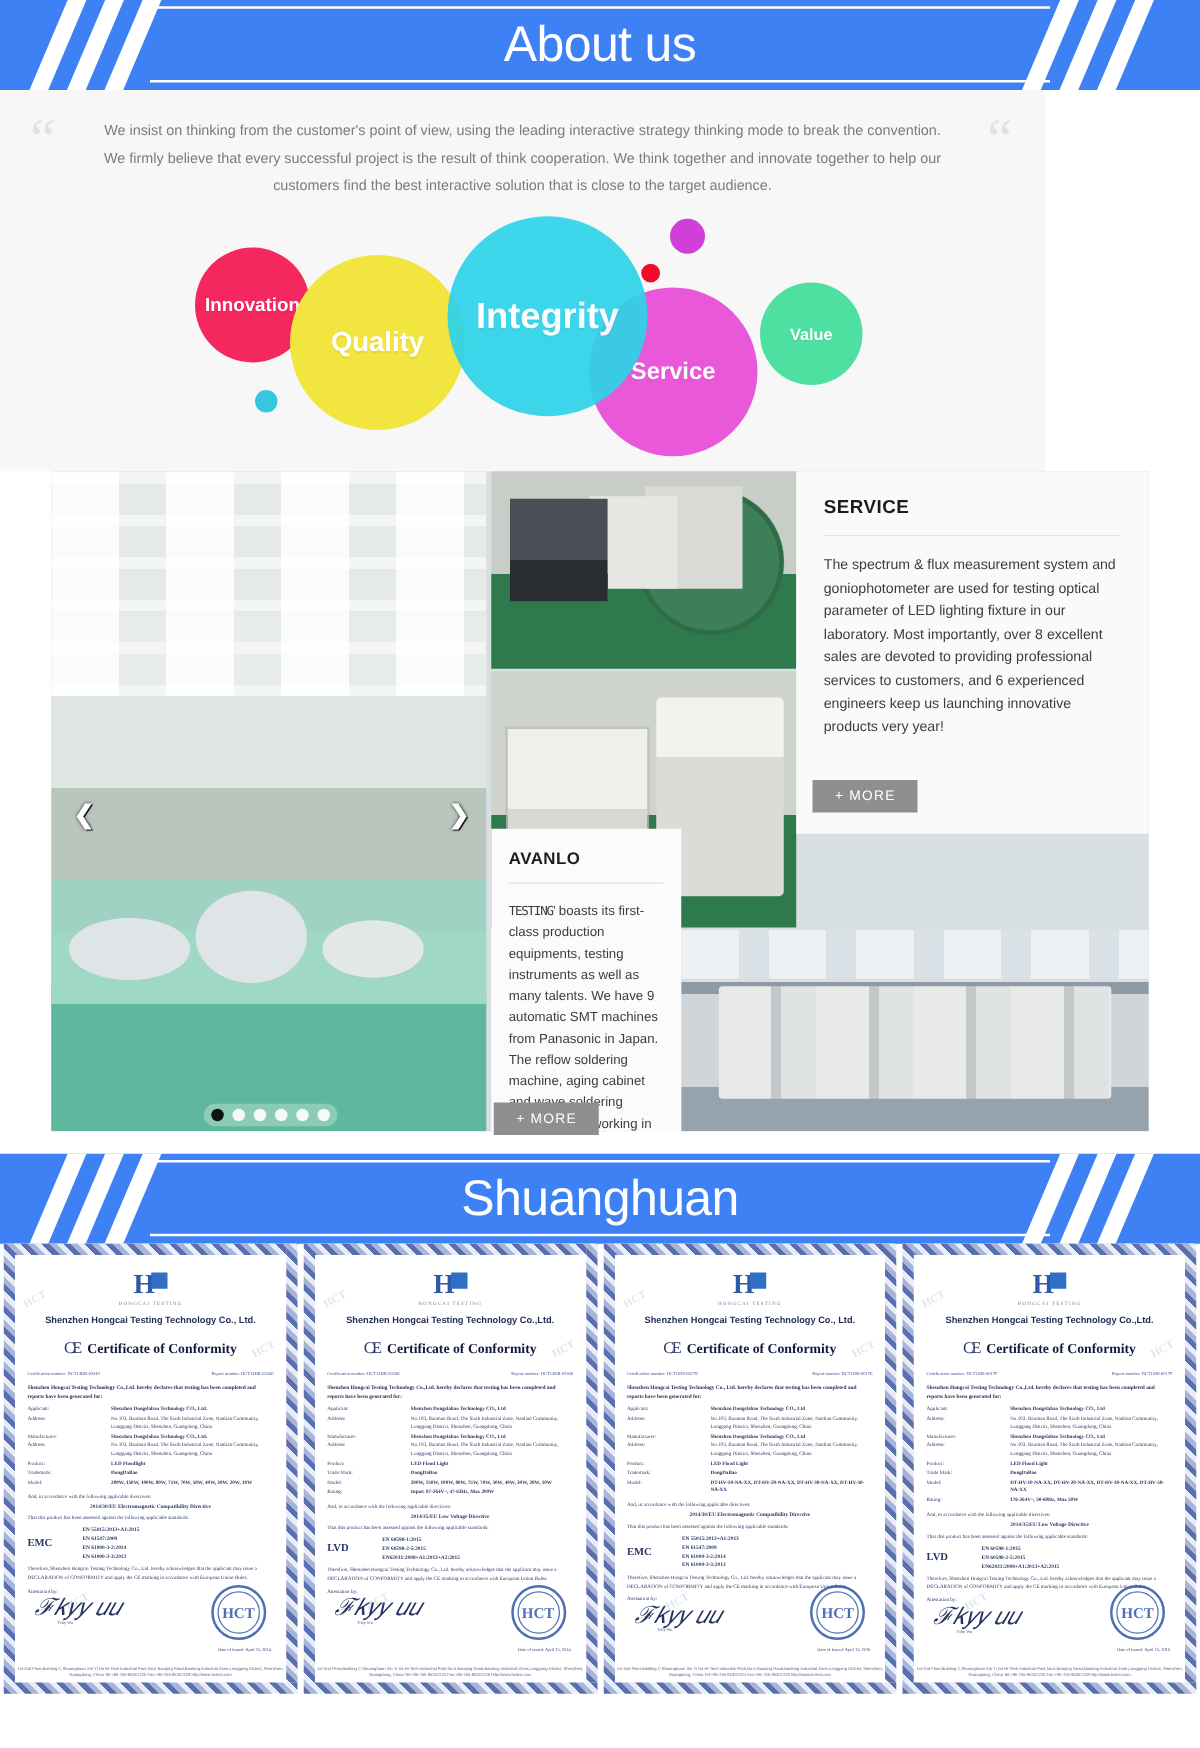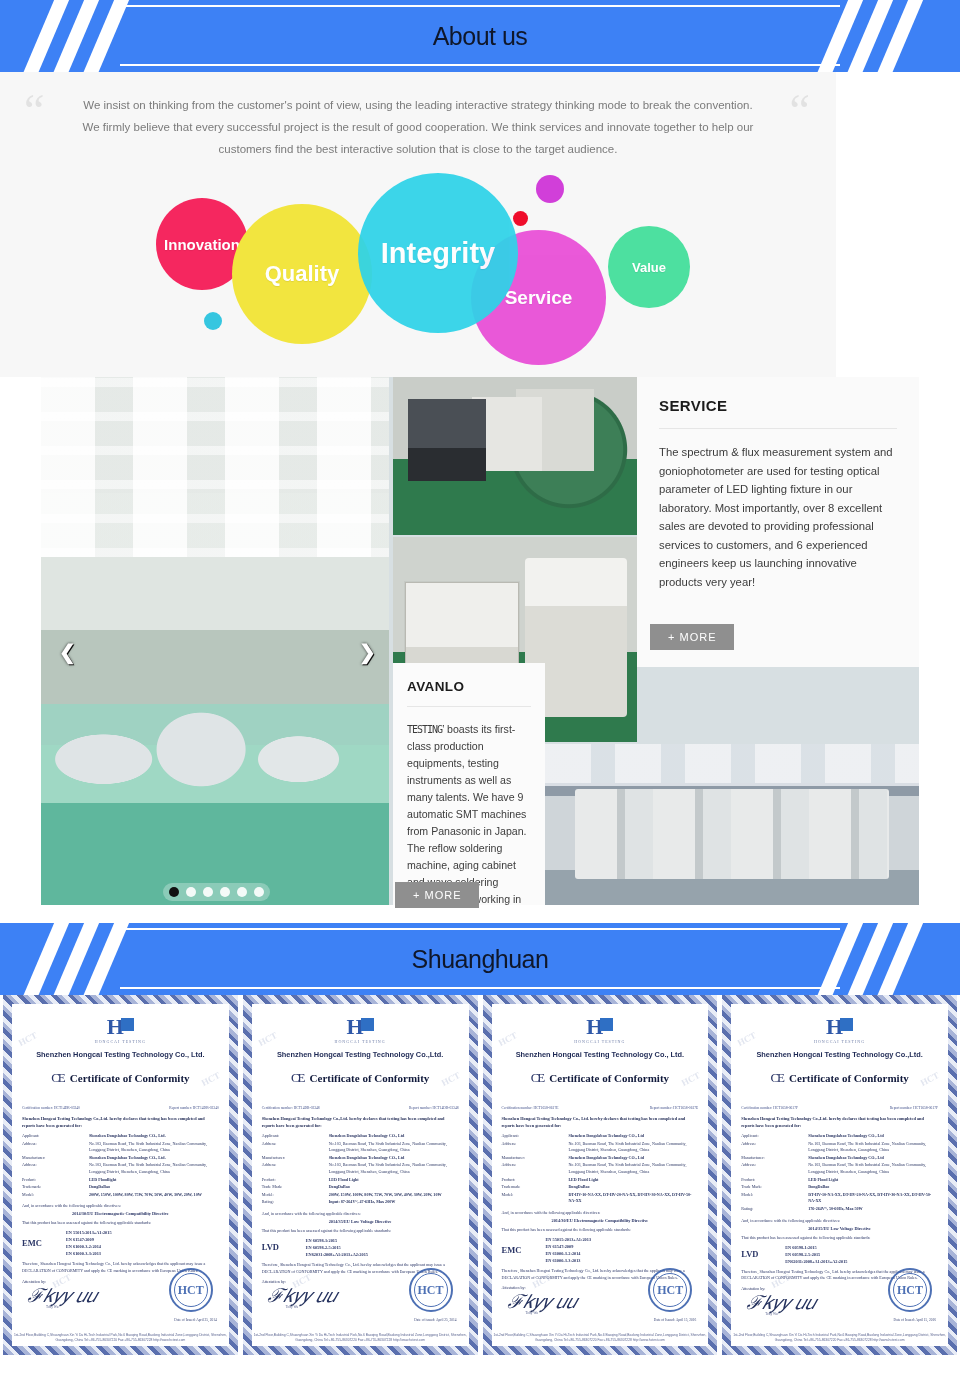--- a/index.html
+++ b/index.html
@@ -50,22 +50,22 @@
   }
   .banner .rule.top { top: 5px; }
   .banner .rule.bottom { bottom: 6px; }
 
   .banner h2 {
     position: absolute;
     left: 0; right: 0;
     top: 50%;
     transform: translateY(-50%);
     text-align: center;
-    color: #0f172a;
-    font-size: 25px;
+    color: #ffffff;
+    font-size: 40px;
     font-weight: normal;
     letter-spacing: -0.5px;
     line-height: 1;
   }
 
   
   .intro-wrap {
     position: relative;
     width: 836px;
     height: 305px;
@@ -330,21 +330,21 @@
   .cert .company {
     text-align: center;
     font-size: 7.4px;
     font-weight: bold;
     color: #1f2a55;
     margin-bottom: 9px;
     font-family: "Liberation Sans", sans-serif;
   }
   .cert .title-row {
     text-align: center;
-    margin-bottom: 20px;
+    margin-bottom: 10px;
   }
   .cert .ce {
     font-size: 13px;
     font-family: "Liberation Serif", serif;
     margin-right: 6px;
     letter-spacing: -2px;
   }
   .cert .title {
     font-size: 11px;
     font-weight: bold;
@@ -460,21 +460,21 @@
   <div class="rule bottom"></div>
   <h2>About us</h2>
 </div>
 
 <div class="intro-wrap">
   <div class="quote-mark l">“</div>
   <div class="quote-mark r">“</div>
 
   <div class="intro-text">
     <div>We insist on thinking from the customer's point of view, using the leading interactive strategy thinking mode to break the convention.</div>
-    <div>We firmly believe that every successful project is the result of good cooperation. We think services and innovate together to help our</div>
+    <div>We firmly believe that every successful project is the result of think cooperation. We think together and innovate together to help our</div>
     <div>customers find the best interactive solution that is close to the target audience.</div>
   </div>
 
   <div class="bubbles">
     <div class="bub dot-cyan"></div>
     <div class="bub bub-innovation">
       <span>Innovation</span>
     </div>
     <div class="bub bub-quality">
       <span>Quality</span>

